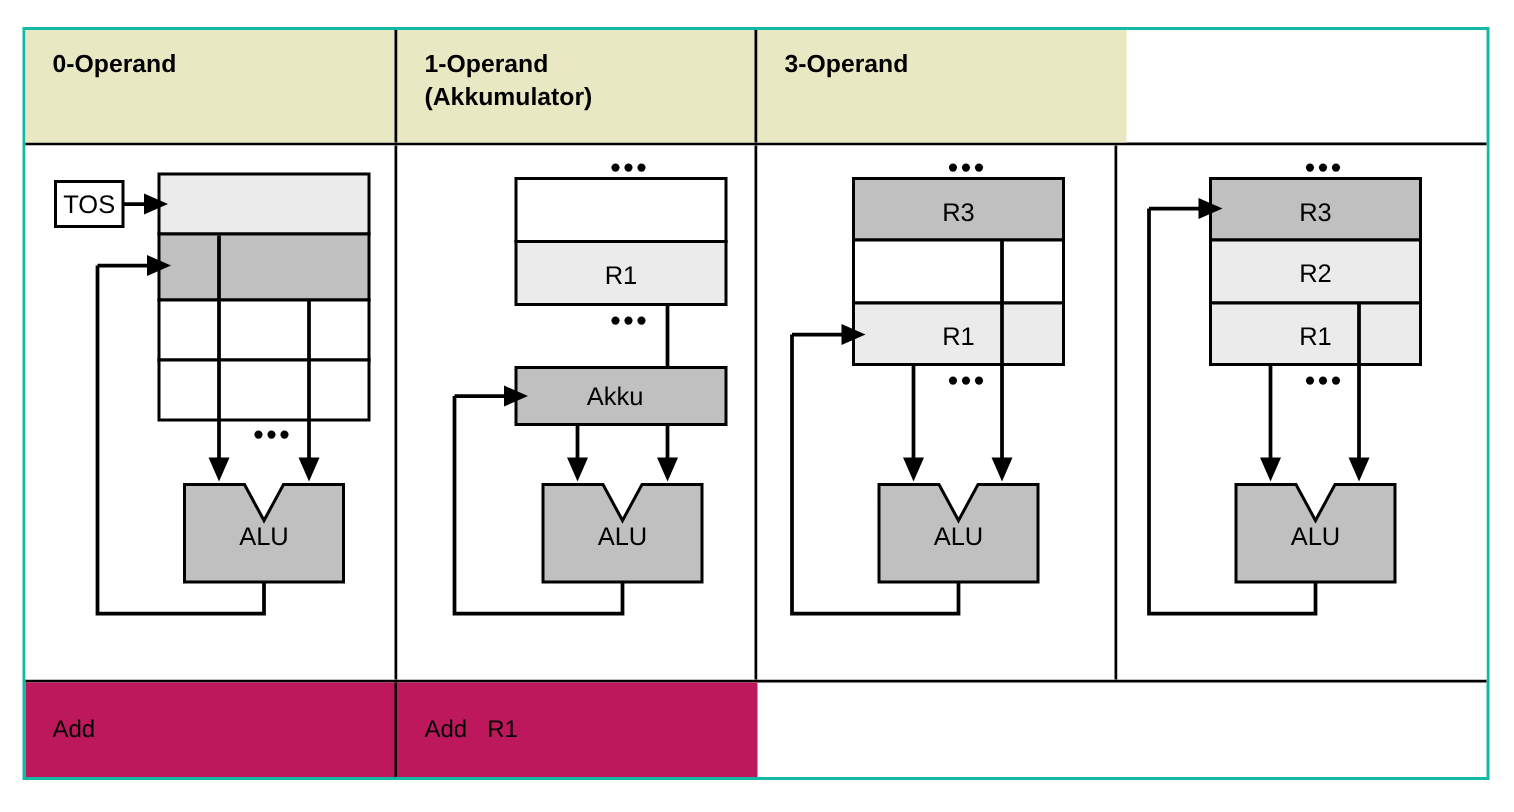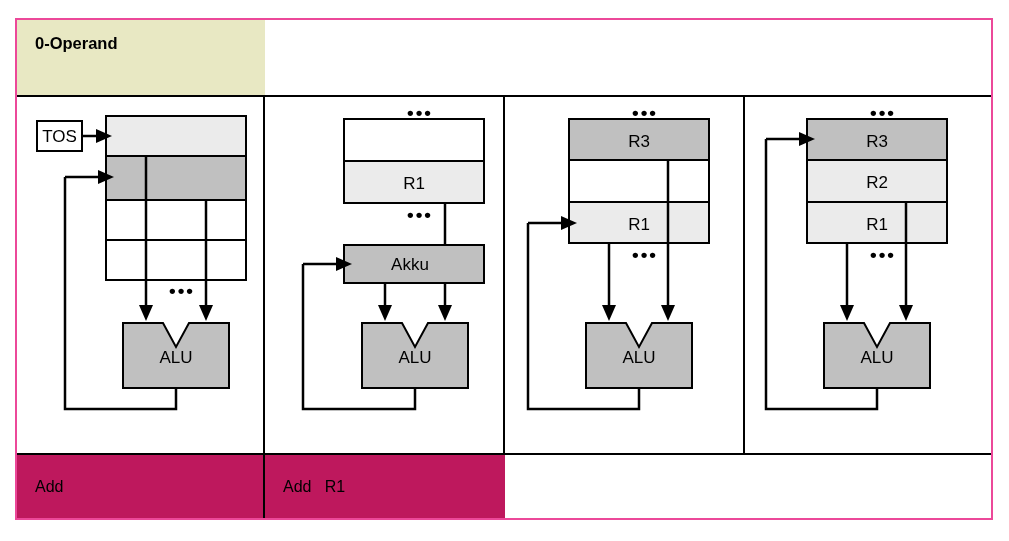--- a/index.html
+++ b/index.html
@@ -17,21 +17,21 @@
     position: relative;
     width: 1009px;
     height: 541px;
   }
   .table {
     position: absolute;
     left: 15px;
     top: 18px;
     width: 978px;
     height: 502px;
-    border: 2px solid #ec4899;
+    border: 2px solid #14b8a6;
     box-sizing: border-box;
     display: flex;
     flex-direction: column;
   }
   .row {
     display: flex;
     flex-direction: row;
     width: 100%;
     box-sizing: border-box;
   }
@@ -93,20 +93,28 @@
 </head>
 <body>
 
 <div id="root">
   <div class="table">
 
     <div class="row row-header">
       <div class="cell c0 hdr">
         <span>0-Operand</span>
       </div>
+      <div class="cell c1 hdr">
+        <span>1-Operand</span>
+        <span class="l2">(Akkumulator)</span>
+      </div>
+      <div class="cell c3 hdr">
+        <span>3-Operand</span>
+        <span class="l2"></span>
+      </div>
     </div>
 
     <div class="row row-body">
 
       <div class="cell c0 bodycell">
         <svg width="248" height="358" viewBox="0 0 248 358">
 
           <rect x="89" y="19" width="140" height="40" fill="#ebebeb" stroke="#000" stroke-width="2"></rect>
           <rect x="89" y="59" width="140" height="44" fill="#c0c0c0" stroke="#000" stroke-width="2"></rect>
           <rect x="89" y="103" width="140" height="40" fill="#ffffff" stroke="#000" stroke-width="2"></rect>

